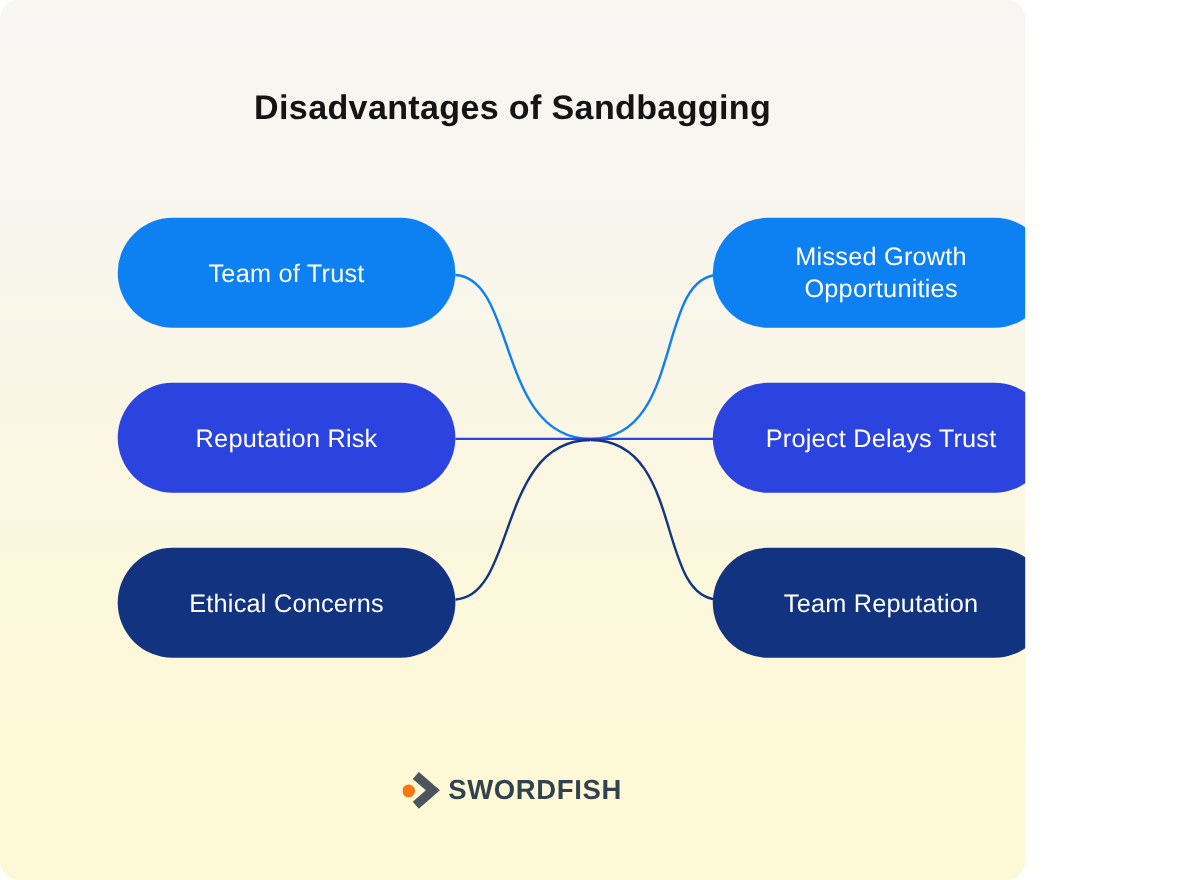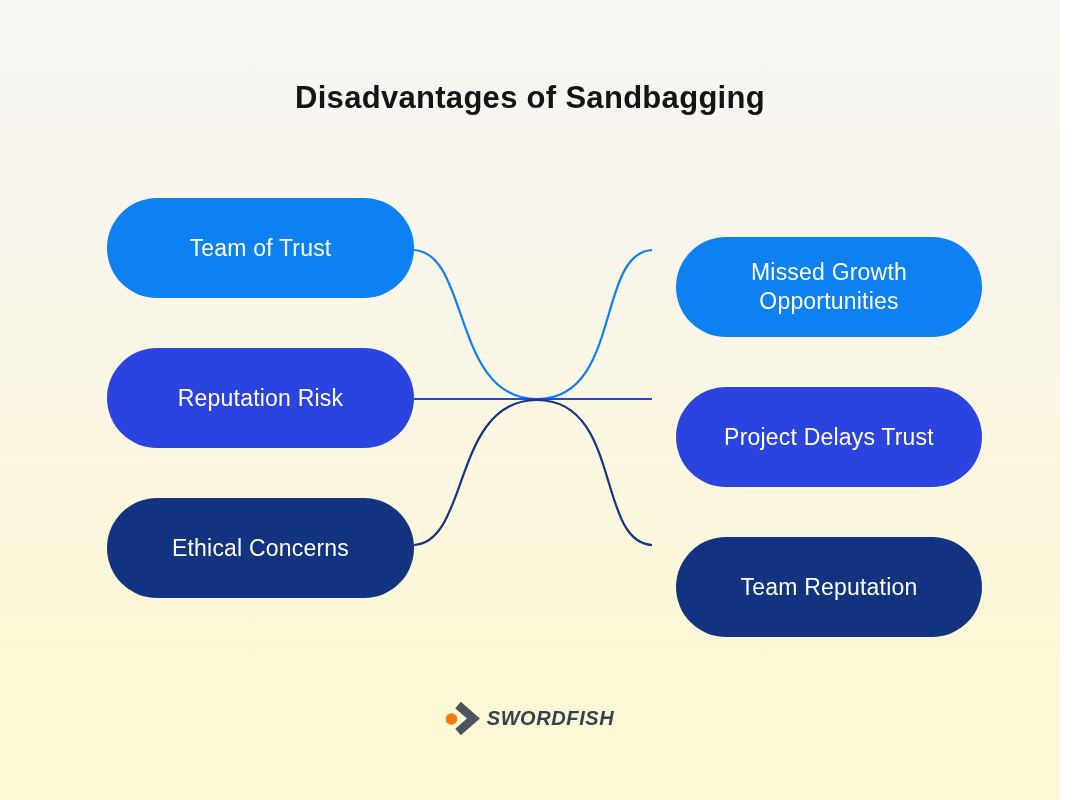--- a/index.html
+++ b/index.html
@@ -1,22 +1,23 @@
 <!DOCTYPE html>
 <html><head>
 <meta charset="utf-8">
 <style>
   html, body { margin: 0; padding: 0; }
   .canvas {
     position: relative;
-    width: 1060px;
+    width: 932px;
     height: 800px;
     overflow: hidden;
     background: linear-gradient(180deg, #F7F6F2 0%, #F8F5EC 30%, #FBF7DF 60%, #FDF8D6 85%, #FDF8D6 100%);
     font-family: "Liberation Sans", sans-serif;
+    border-radius: 17px;
   }
   .title {
     position: absolute;
     top: 80px;
     left: 0;
     width: 100%;
     margin: 0;
     text-align: center;
     font-size: 31px;
     font-weight: 700;
@@ -40,39 +41,38 @@
     display: flex;
     align-items: center;
     justify-content: center;
     text-align: center;
     color: #FFFFFF;
     font-size: 23px;
     line-height: 1.26;
     letter-spacing: 0.2px;
   }
   .col-left  { left: 107px; }
-  .col-right { left: 676px; width: 306px; margin-top: 39px; }
+  .col-right { left: 648px; width: 306px; }
   .row-0 { top: 198px; }
   .row-1 { top: 348px; }
   .row-2 { top: 498px; }
   .logo {
     position: absolute;
     top: 699px;
     left: 0;
     width: 100%;
     display: flex;
     align-items: center;
     justify-content: center;
     gap: 7px;
   }
   .logo-icon { display: block; }
   .logo-text {
-    font-size: 20px;
+    font-size: 25px;
     font-weight: 700;
-    font-style: italic;
     letter-spacing: 0.6px;
     color: #33424F;
   }
 </style>
 </head>
 <body>
 
 <div class="canvas">
 
   <h1 class="title">Disadvantages of Sandbagging</h1>

